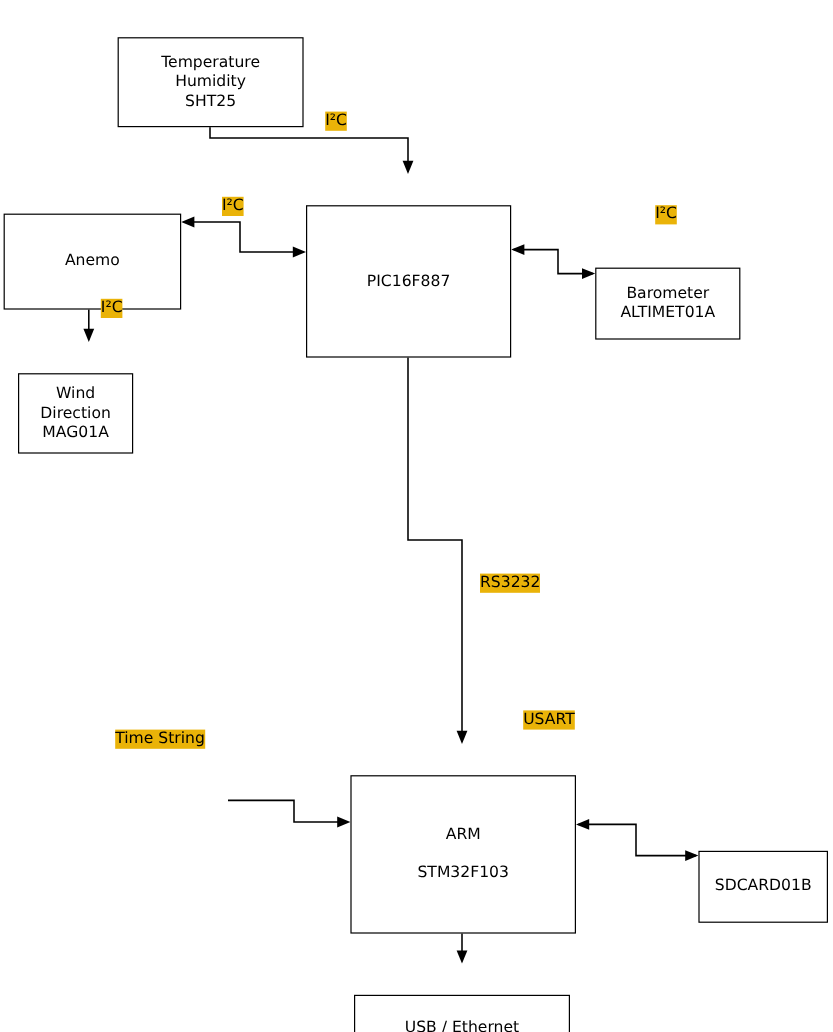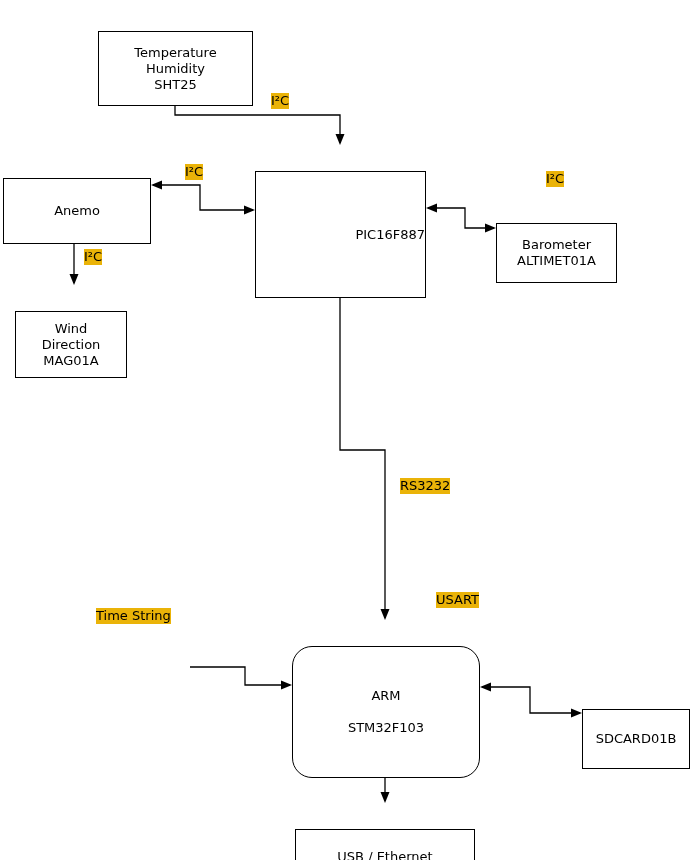--- a/index.html
+++ b/index.html
@@ -85,41 +85,41 @@
       <polygon fill="#000" stroke="none" points="385,803 380.5,792 389.5,792"></polygon>
     </g>
   </svg>
 
   <div class="node" style="left:98px; top:5px; width:155px; height:75px;">
     <span>Temperature</span>
     <span>Humidity</span>
     <span>SHT25</span>
   </div>
 
-  <div class="node" style="left:3px; top:152px; width:148px; height:66px;">
+  <div class="node" style="left:3px; top:152px; width:148px; height:80px;">
     <span>Anemo</span>
   </div>
 
-  <div class="node" style="left:15px; top:285px; width:112px; height:67px;">
+  <div class="node" style="left:15px; top:285px; width:96px; height:67px;">
     <span>Wind</span>
     <span>Direction</span>
     <span>MAG01A</span>
   </div>
 
-  <div class="node" style="left:255px; top:145px; width:171px; height:127px;align-items:flex-end;">
+  <div class="node" style="left:255px; top:145px; width:171px; height:127px;">
     <span>PIC16F887</span>
   </div>
 
   <div class="node" style="left:496px; top:197px; width:121px; height:60px;">
     <span>Barometer</span>
     <span>ALTIMET01A</span>
   </div>
 
 
-  <div class="node node-arm" style="left:292px; top:620px; width:188px; height:132px;border-radius:20px;">
+  <div class="node node-arm" style="left:292px; top:620px; width:188px; height:132px;">
     <span>ARM</span>
     <span>STM32F103</span>
   </div>
 
   <div class="node" style="left:582px; top:683px; width:108px; height:60px;">
     <span>SDCARD01B</span>
   </div>
 
   <div class="node" style="left:295px; top:803px; width:180px; height:55px;align-items:center;">
     <span>USB / Ethernet</span>

